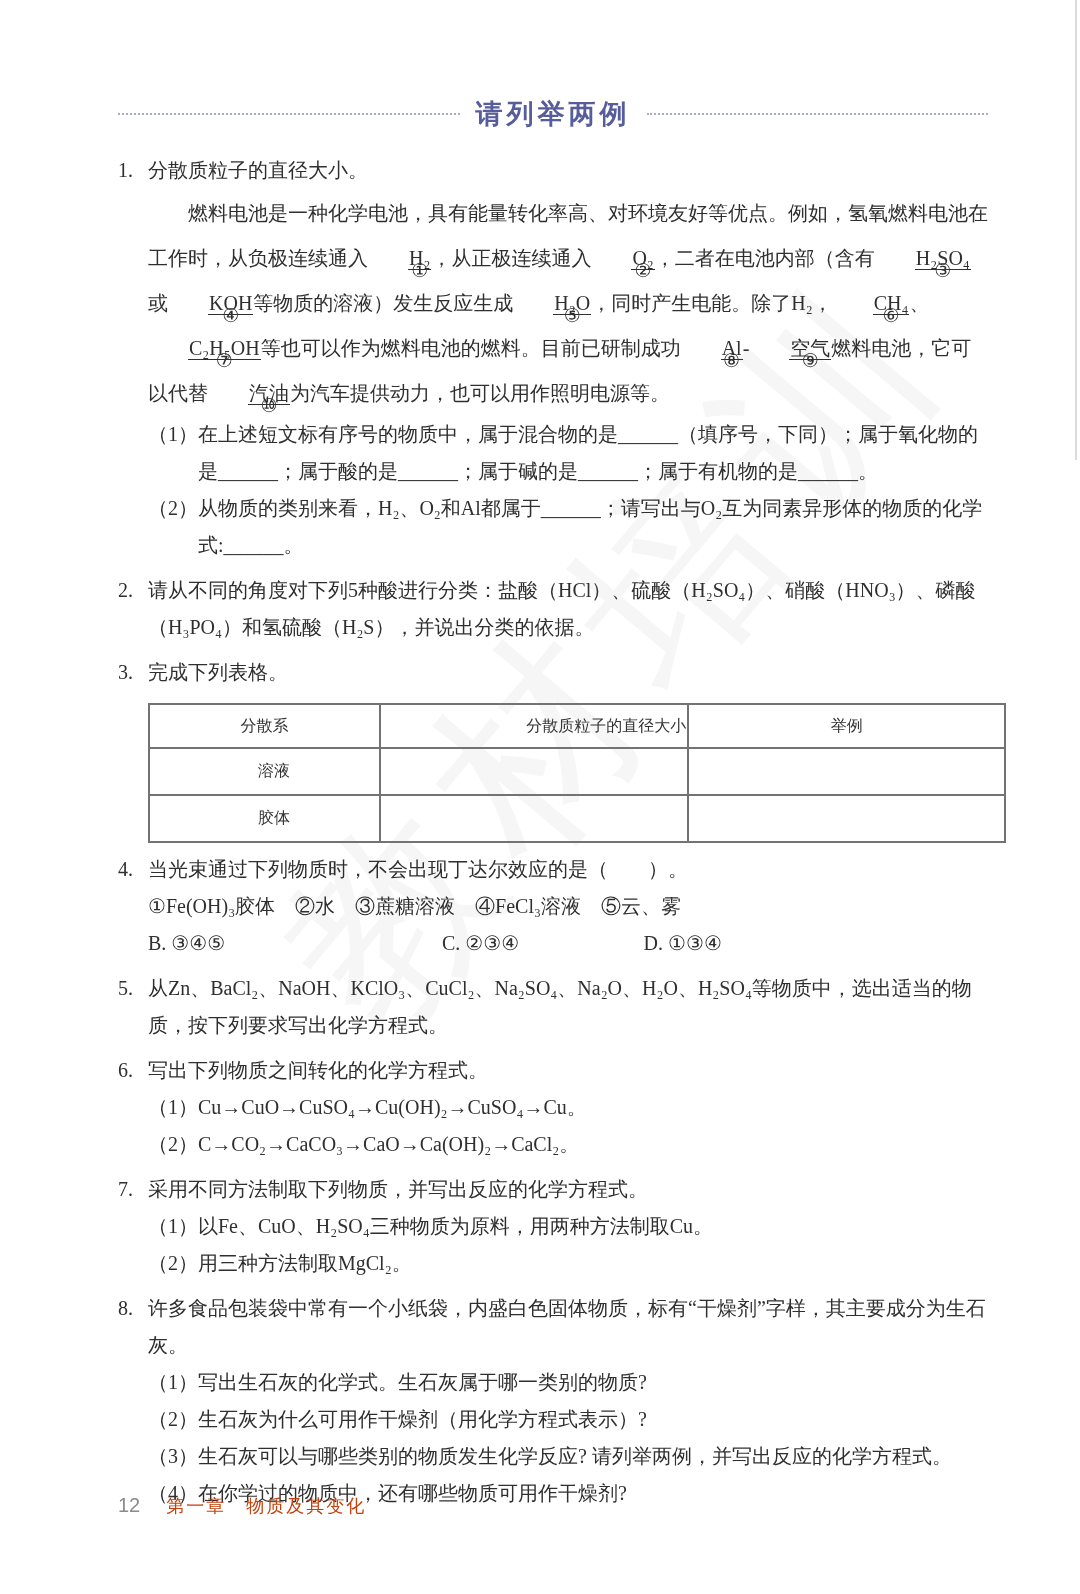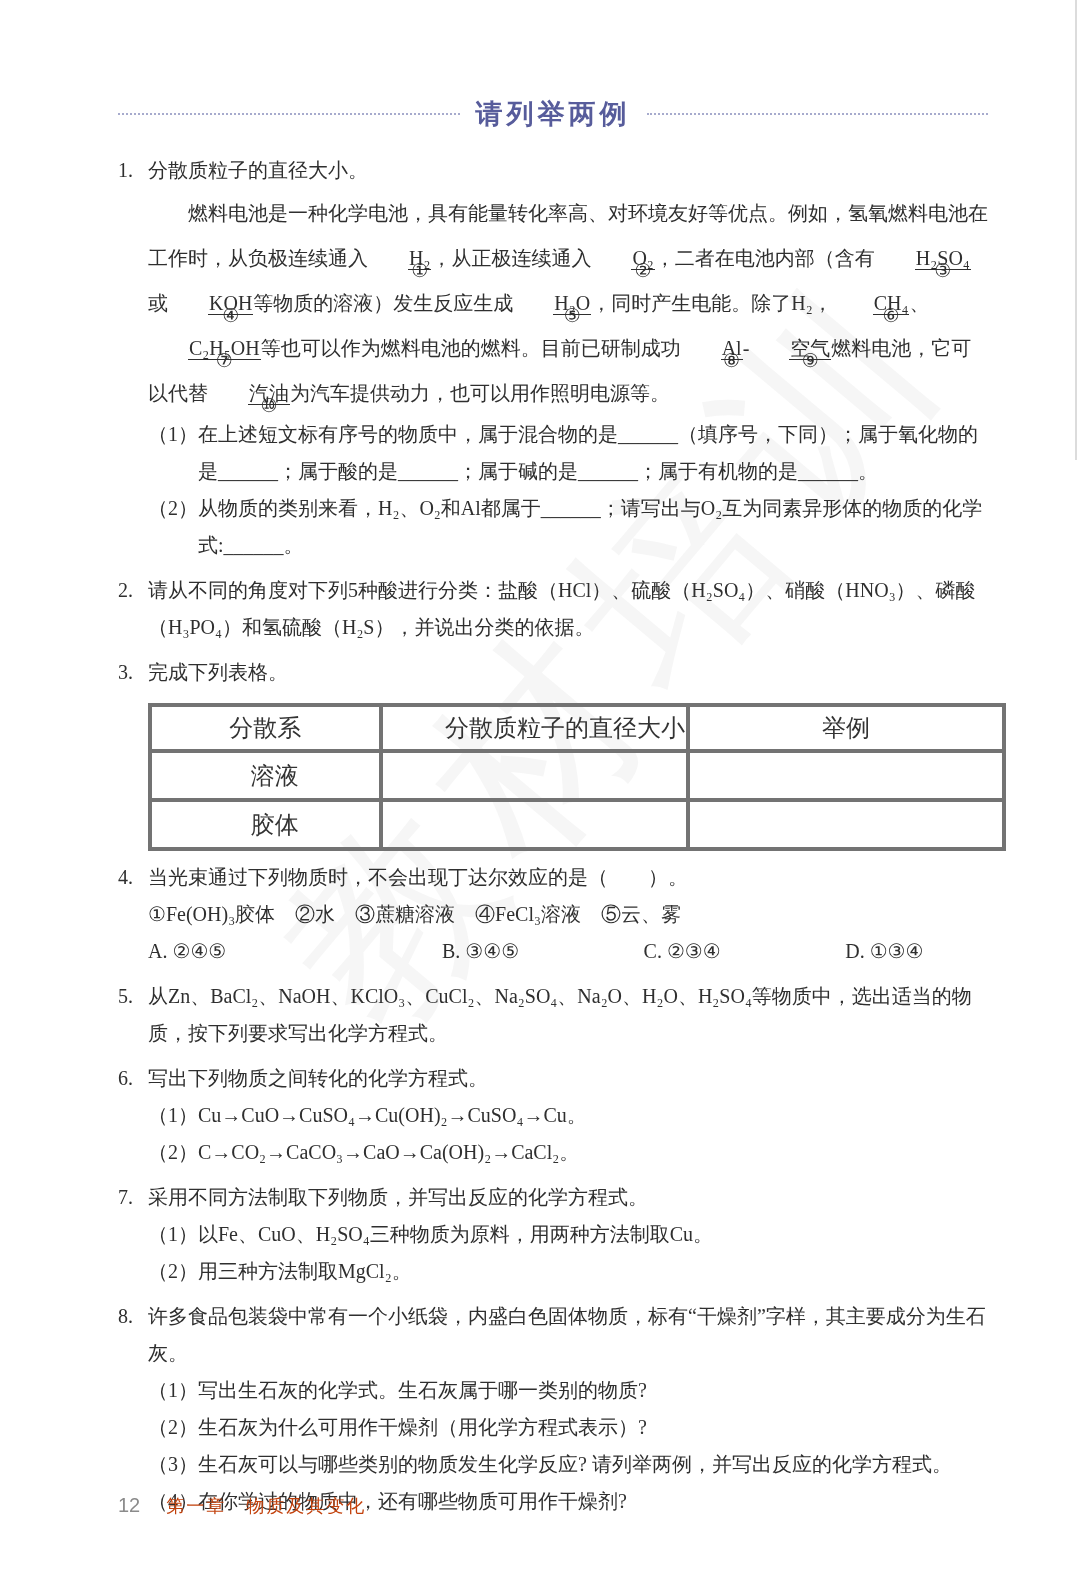--- a/index.html
+++ b/index.html
@@ -32,22 +32,22 @@
   .an{position:absolute;top:25px;left:50%;transform:translateX(-50%);font-size:19px;line-height:1;}
   .sub{display:flex;margin-left:30px;line-height:37px;}
   .snum{flex:none;}
   .stext{flex:1;}
   .itemsline{margin-left:30px;line-height:37px;}
   .opts{display:grid;grid-template-columns:35% 24% 24% 17%;margin-left:30px;line-height:37px;}
   .subrow{display:grid;grid-template-columns:31% 26% 26% 17%;margin-left:30px;line-height:37px;}
   
   .q3table{border-collapse:collapse;margin:12px 0 8px 30px;width:calc(100% - 12px);}
   .q3table th,.q3table td{
-    border:4px solid #737373;text-align:center;vertical-align:middle;
-    font-weight:normal;font-size:24px;color:#333;
+    border:2px solid #737373;text-align:center;vertical-align:middle;
+    font-weight:normal;font-size:16px;color:#333;
   }
   .q3table th{height:40px;}
   .q3table td{height:43px;padding-left:20px;}
   .q3table .c1{width:27%;}
   .q3table .c2{width:36%;text-align:right;}
   
   .footer{
     position:absolute;left:118px;top:1494px;z-index:2;
     color:#8b8b8b;font-family:"Liberation Sans","DejaVu Sans",sans-serif;
     font-size:20px;display:flex;align-items:baseline;
@@ -129,21 +129,20 @@
       </table>
     </section>
 
     <section class="item">
       <div class="row">
         <span class="qnum">4.</span>
         <span class="qtext">当光束通过下列物质时，不会出现丁达尔效应的是（　　）。</span>
       </div>
       <div class="itemsline">①Fe(OH)₃胶体　②水　③蔗糖溶液　④FeCl₃溶液　⑤云、雾</div>
       <div class="opts">
-        <span><span>A.</span> <span>②④⑤</span></span>
         <span><span>B.</span> <span>③④⑤</span></span>
         <span><span>C.</span> <span>②③④</span></span>
         <span><span>D.</span> <span>①③④</span></span>
       </div>
     </section>
 
     <section class="item">
       <div class="row">
         <span class="qnum">5.</span>
         <span class="qtext">从Zn、BaCl₂、NaOH、KClO₃、CuCl₂、Na₂SO₄、Na₂O、H₂O、H₂SO₄等物质中，选出适当的物质，按下列要求写出化学方程式。</span>

